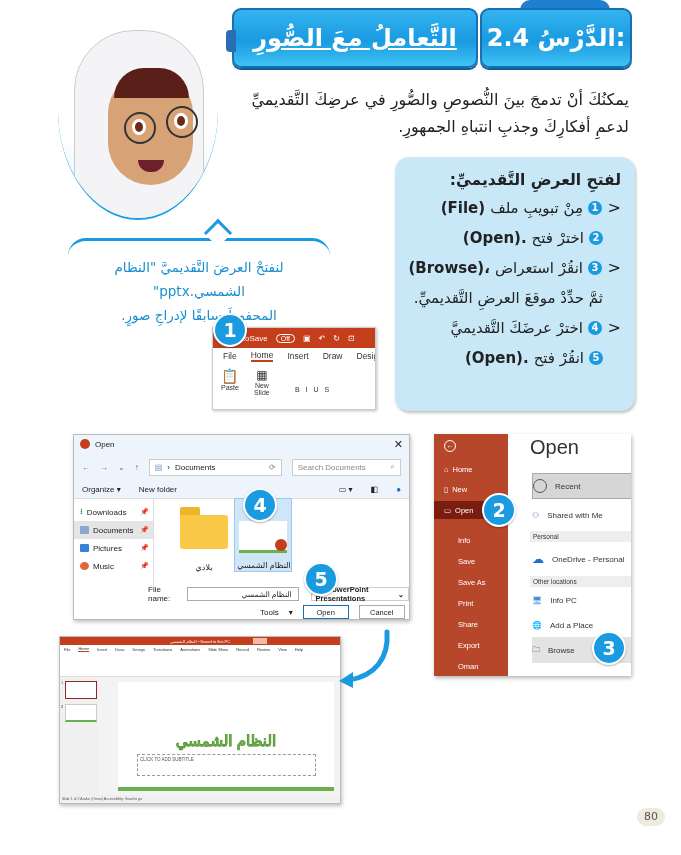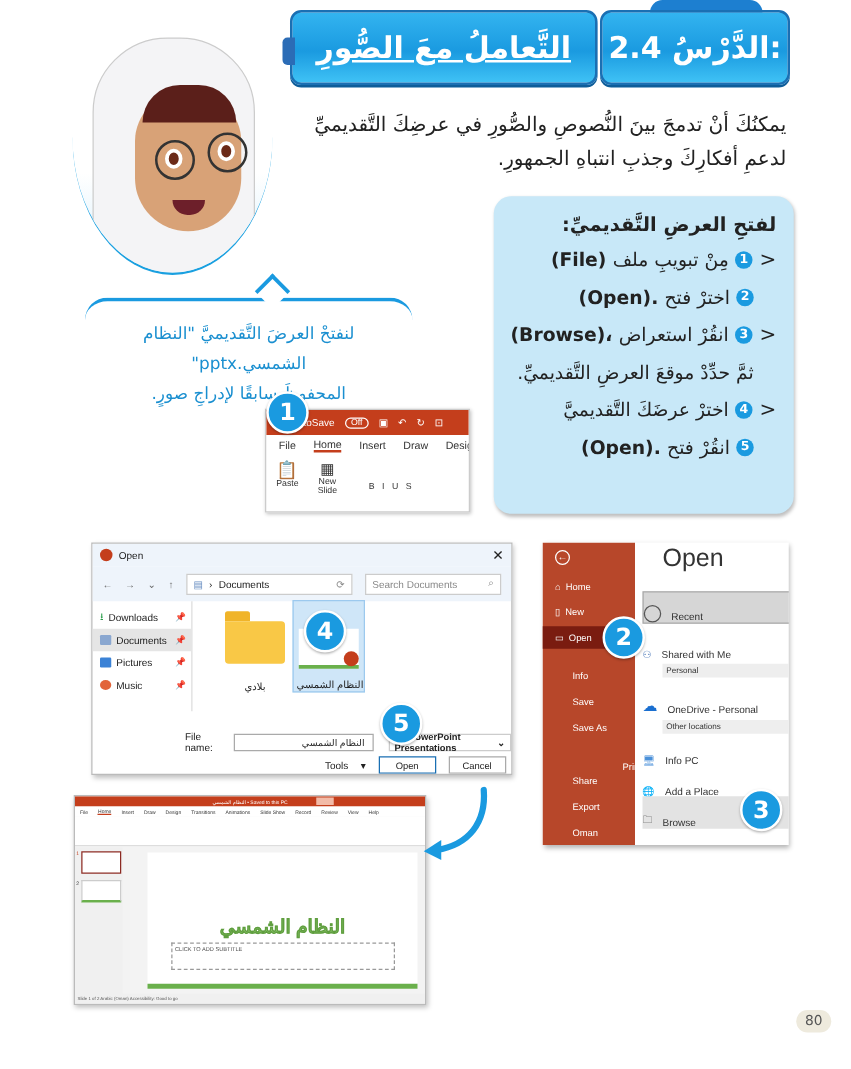--- a/index.html
+++ b/index.html
@@ -119,21 +119,21 @@
 
   
   .bs { position:absolute; left:434px; top:434px; width:197px; height:242px; background:#fff; box-shadow:1px 2px 4px rgba(0,0,0,0.3); overflow:hidden; font-family:"Liberation Sans", sans-serif;}
   .bs-side { position:absolute; left:0; top:0; width:74px; height:100%; background:#b7472a; color:#fff; font-size:7.5px; }
   .bs-back { position:absolute; left:10px; top:6px; width:12px; height:12px; border:1px solid #fff; border-radius:50%; font-size:8px; line-height:10px; text-align:center;}
   .bs-item { position:absolute; left:0; width:74px; height:18px; display:flex; align-items:center; gap:4px; padding-left:10px; }
   .bs-item.sel { background:#7a1c10; }
   .bs-item.plain { padding-left:24px; }
   .bs-main { position:absolute; left:74px; top:0; right:0; height:100%; }
   .bs-h { position:absolute; left:22px; top:2px; font-size:20px; color:#333; font-weight:300; }
-  .bs-row { position:absolute; left:6px; width:140px; height:26px; display:flex; align-items:flex-end; gap:8px; font-size:8px; color:#333; }
+  .bs-row { position:absolute; left:24px; width:140px; height:26px; display:flex; align-items:center; gap:8px; font-size:8px; color:#333; }
   .bs-row.sel { background:#d6d6d6; border:1px solid #aaa; }
   .bs-sec { position:absolute; left:22px; width:140px; height:11px; background:#eee; font-size:6.5px; padding-left:3px; line-height:11px; color:#333;}
   .bs-ico { width:14px; height:14px; border:1px solid #555; border-radius:3px; }
 
   
   .ppt { position:absolute; left:59px; top:636px; width:282px; height:168px; border:1px solid #bbb; background:#f3f3f3; box-shadow:1px 2px 4px rgba(0,0,0,0.25); overflow:hidden; font-family:"Liberation Sans", sans-serif;}
   .ppt-title { height:8px; background:#c43e1c; color:#fff; font-size:4px; display:flex; align-items:center; justify-content:center; position:relative;}
   .ppt-signin { position:absolute; left:193px; top:1px; height:6px; width:14px; background:#f2bba8; }
   .ppt-tabs { height:8px; background:#fff; font-size:4px; display:flex; gap:8px; padding-left:4px; align-items:center; color:#333;}
   .ppt-ribbon { height:24px; background:#fff; border-bottom:1px solid #ddd; }
@@ -258,20 +258,27 @@
     <div class="addr-box">
       <span style="color:#6a8fc2;">▤</span>
       <span>›</span>
       <span>Documents</span>
       <span style="margin-left:auto;color:#888;">⟳</span>
     </div>
     <div class="search-box">
       <span>Search Documents</span>
       <span>⌕</span>
     </div>
+  </div>
+  <div class="dlg-cmd">
+    <span>Organize ▾</span>
+    <span>New folder</span>
+    <span style="margin-left:auto;">▭ ▾</span>
+    <span>◧</span>
+    <span style="color:#1a6fd0;">●</span>
   </div>
   <div class="dlg-main">
     <div class="dlg-nav">
       <div class="nav-item">
           <span style="color:#2a9d4a;">⭳</span>
           <span>Downloads</span>
           <span class="pin">📌</span>
         </div>
       <div class="nav-item sel">
           <span class="nav-ico" style="background:#8aa7d0;"></span>
@@ -333,21 +340,21 @@
         <span>▯</span>
         <span>New</span>
       </div>
     <div class="bs-item sel" style="top:67px;">
         <span>▭</span>
         <span>Open</span>
       </div>
     <div class="bs-item plain" style="top:97px;">Info</div>
     <div class="bs-item plain" style="top:118px;">Save</div>
     <div class="bs-item plain" style="top:139px;">Save As</div>
-    <div class="bs-item plain" style="top:170px;margin-left:40px;">Print</div>
+    <div class="bs-item plain" style="top:160px;">Print</div>
     <div class="bs-item plain" style="top:181px;">Share</div>
     <div class="bs-item plain" style="top:202px;">Export</div>
     <div class="bs-item plain" style="top:223px;">Oman</div>
   </div>
   <div class="bs-main">
     <div class="bs-h">Open</div>
     <div class="bs-row sel" style="top:39px;">
         <span class="bs-ico" style="border-radius:50%;"></span>
         <span>Recent</span>
       </div>

